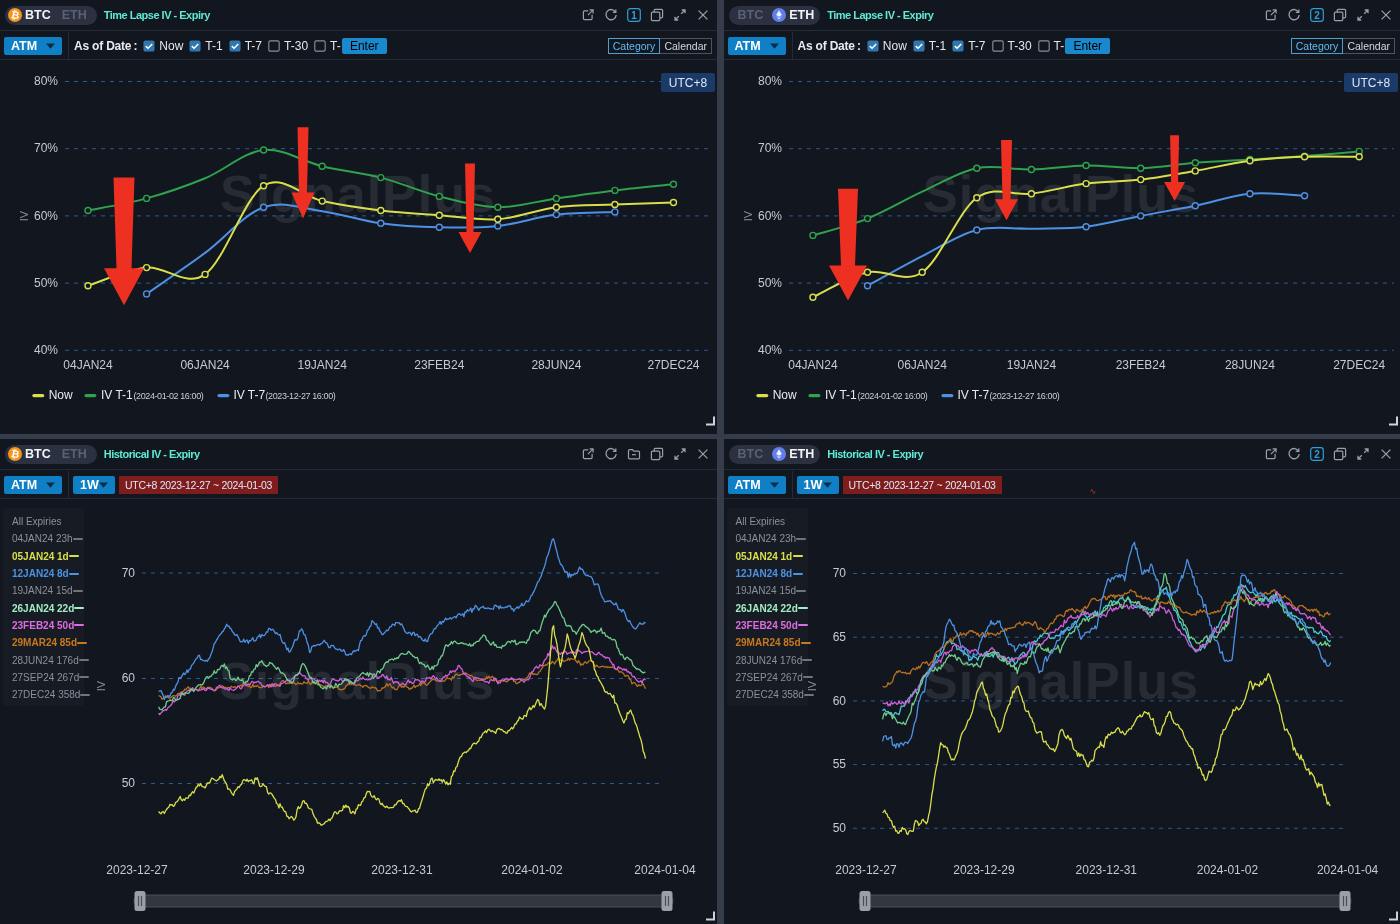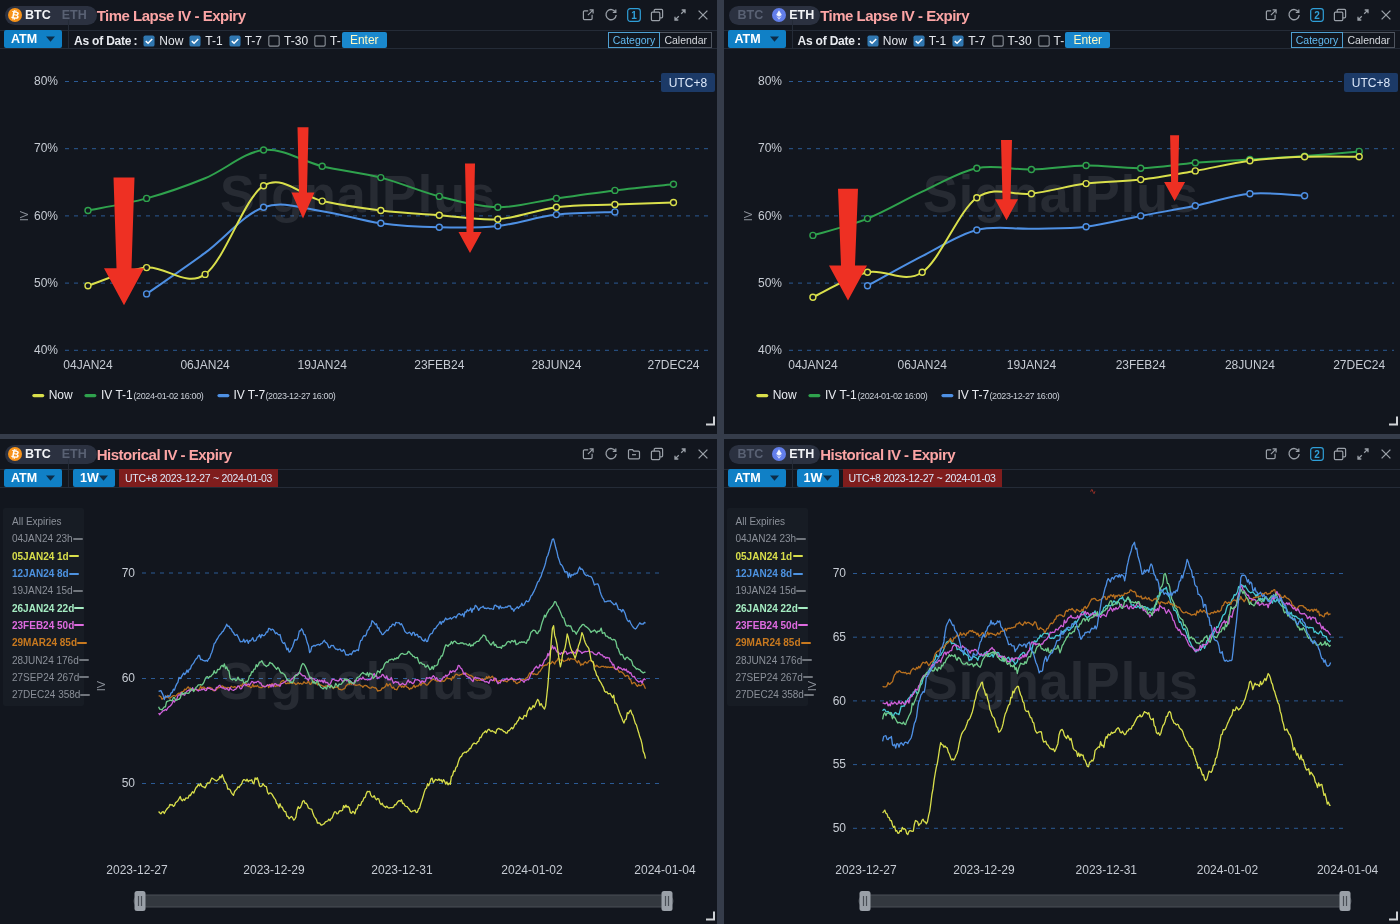--- a/index.html
+++ b/index.html
@@ -1,31 +1,31 @@
 <!DOCTYPE html>
 <html><head><meta charset="utf-8"><style>
 *{margin:0;padding:0;box-sizing:border-box}
 body{width:1400px;height:924px;background:#353c4a;font-family:"Liberation Sans",sans-serif;position:relative;overflow:hidden}
 .panel{position:absolute;background:#12161e;overflow:hidden}
 .hdr{position:absolute;top:0;left:0;right:0;height:31px;border-bottom:1px solid #242b37;display:flex;align-items:center}
 .pill{display:inline-flex;align-items:center;background:#2b3140;border-radius:10px;height:19px;margin-left:5px;padding:0 2px}
 .coin{display:inline-flex;align-items:center;font-size:12.5px;padding:0 4px 0 1px}
 .coin.on b{color:#f2f4f7;margin-left:3px;font-size:12.5px}
 .coin.off{color:#596173;font-weight:bold;padding:0 8px 0 7px}
-.title{color:#fca5a5;font-size:15px;font-weight:bold;letter-spacing:-0.5px}
+.title{color:#5eead4;font-size:11px;font-weight:bold;margin-left:7px;letter-spacing:-0.5px}
 .hicons{margin-left:auto;margin-right:7px;display:flex;align-items:center;gap:9px}
-.tbar{position:absolute;top:32px;left:0;right:0;height:17px;border-bottom:1px solid #242b37;display:flex;align-items:flex-end}
+.tbar{position:absolute;top:32px;left:0;right:0;height:28px;border-bottom:1px solid #242b37;display:flex;align-items:center}
 .dd{display:inline-flex;align-items:center;justify-content:space-between;background:#1080c6;height:18px;border-radius:2px;padding:0 7px;margin-left:4px}
 .dd b{color:#fff;font-size:12.5px}
 .vsep{width:1px;height:28px;background:#242b37;margin-left:6px}
 .lab{color:#e8ebf0;font-size:12px;font-weight:bold;margin-left:5px;letter-spacing:-0.2px}
 .cbi{display:inline-flex;align-items:center;margin-left:6px}
 .cb{flex:none}
 .cbl{color:#e4e7ec;font-size:12px;margin-left:4px}
-.enter{background:#1a88cd;color:#fef9c3;font-size:12px;height:16px;width:45px;border-radius:2px;display:inline-flex;align-items:center;justify-content:center;margin-left:1px}
+.enter{background:#1a88cd;color:#000000;font-size:12px;height:16px;width:45px;border-radius:2px;display:inline-flex;align-items:center;justify-content:center;margin-left:1px}
 .seg{margin-left:auto;margin-right:5px;display:flex}
 .seg span{font-size:10.5px;height:16px;display:inline-flex;align-items:center;padding:0 4px}
 .seg .on{color:#62baf0;border:1px solid #4e9ecf}
 .seg .off{color:#d5d8dd;border:1px solid #4e545e;border-left:none}
 .chart{position:absolute;left:0}
 .drange{background:#7f1d1d;color:#dce8fa;font-size:10.5px;letter-spacing:-0.3px;height:18px;display:inline-flex;align-items:center;padding:0 6px;margin-left:4px}
 .sbar{position:absolute;left:3px;top:69px;width:81px;height:198px;background:#171c24;border-radius:2px;padding-top:5px}
 .srow{height:17.3px;display:flex;align-items:center;font-size:10px;padding-left:9px;white-space:nowrap}
 .sdash{width:10px;height:2px;border-radius:1px;margin-left:auto;margin-right:5px;flex:none}
 .redmark{position:absolute;color:#d03a2a;font-size:8px}

